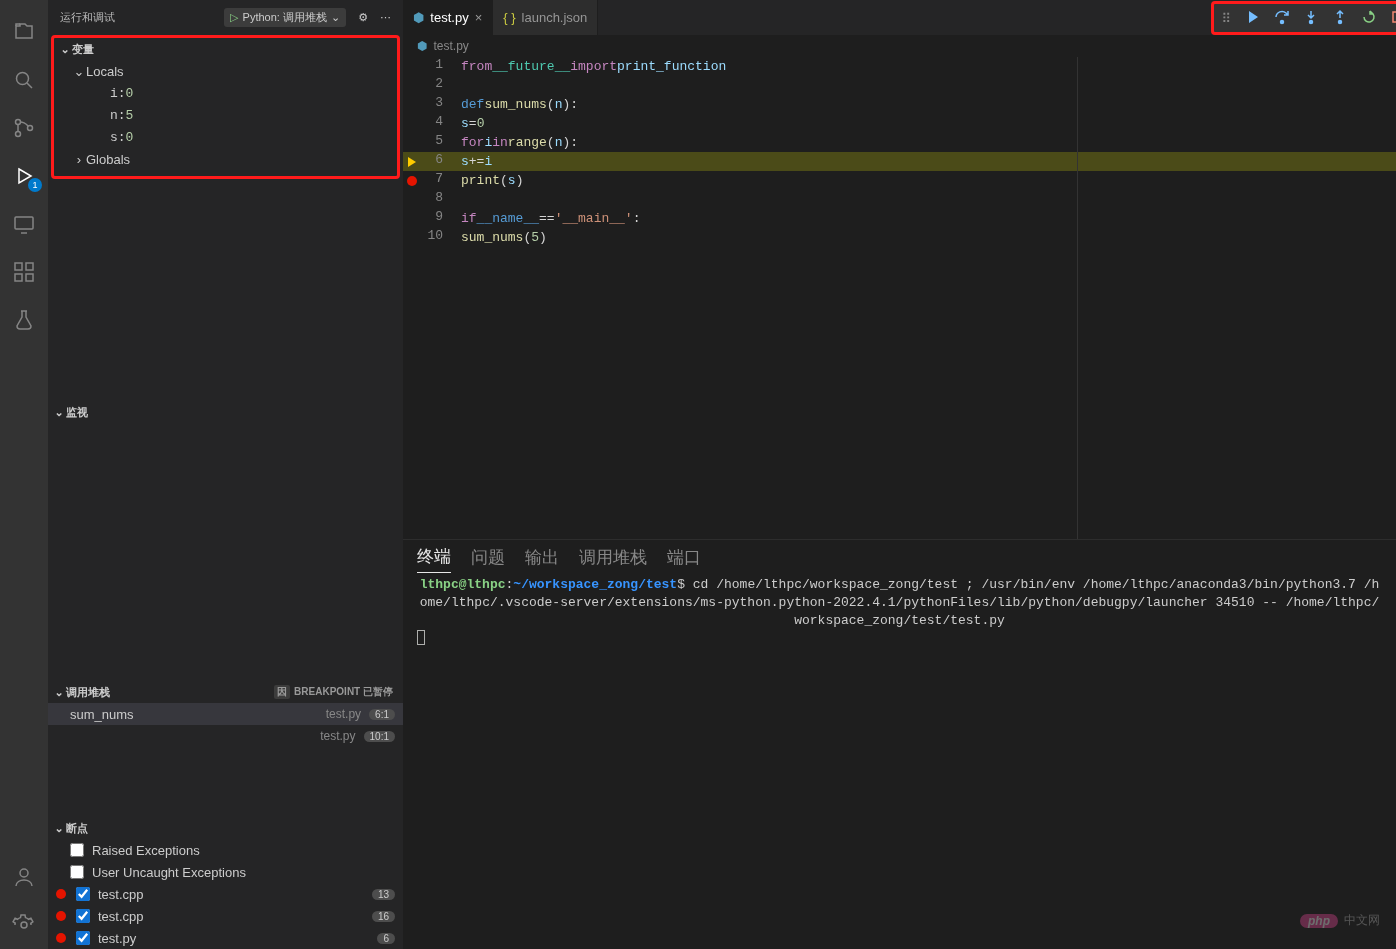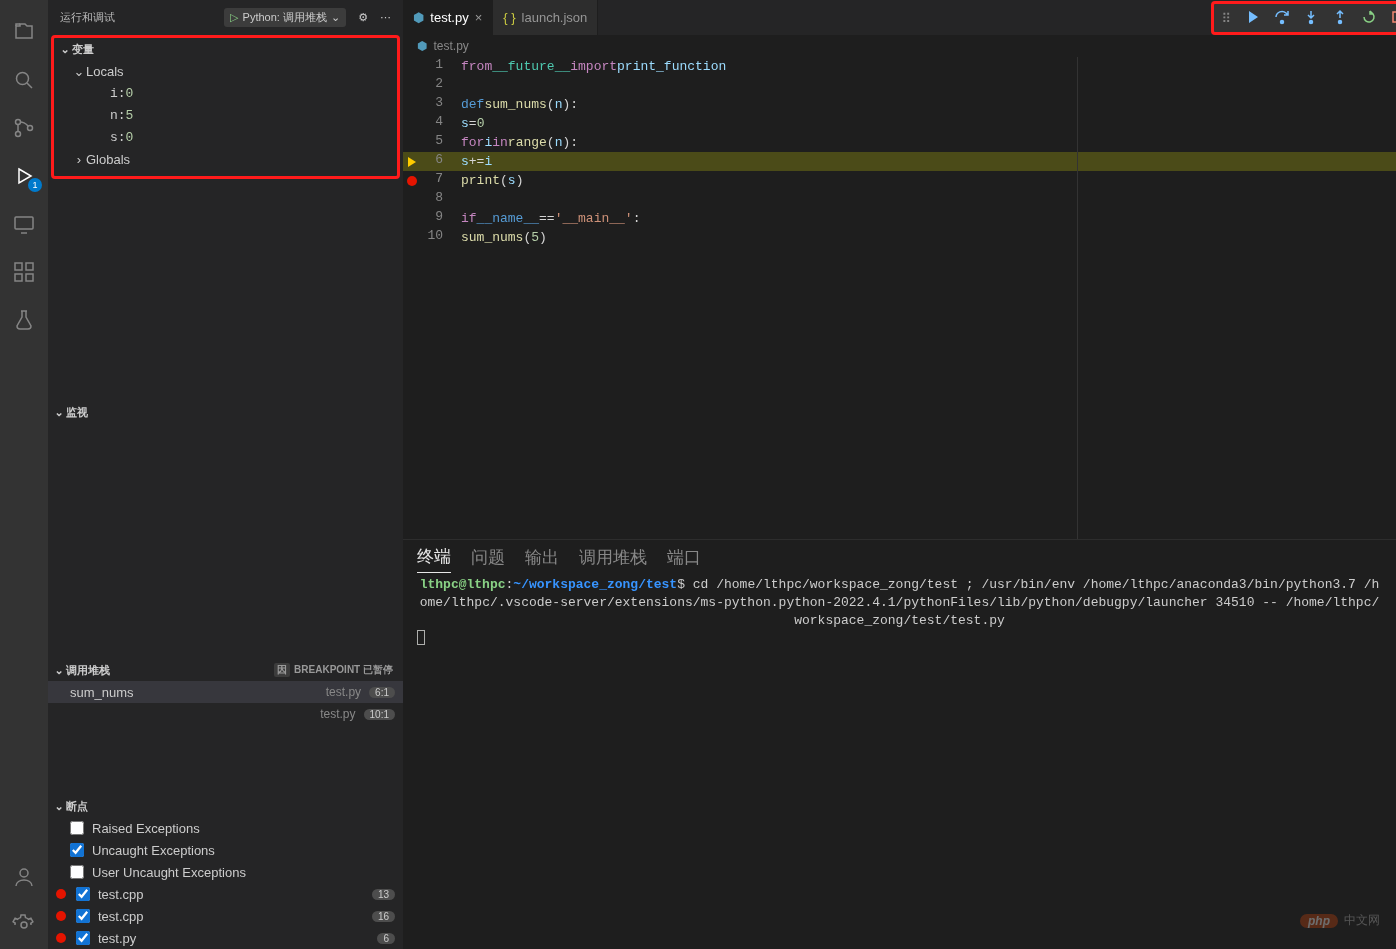--- a/index.html
+++ b/index.html
@@ -145,21 +145,21 @@
     }
     .panel-tabs { display:flex; gap:20px; padding:4px 14px 0 14px; height:30px; align-items:center; }
     .ptab { font-size:17px; color:#888; cursor:pointer; padding:4px 0; }
     .ptab.active { color:#e7e7e7; border-bottom:1px solid #e7e7e7; }
     .terminal { flex:1; padding:6px 14px; font-size:13px; line-height:18px; color:#cccccc; overflow:hidden; }
     .term-user { color:#89d185; font-weight:bold; }
     .term-path { color:#3794ff; font-weight:bold; }
     .term-cursor { display:inline-block; width:8px; height:15px; border:1px solid #aeafad; }
 
     .watermark { position:absolute; right:16px; bottom:20px; opacity:0.35; color:#bbb; font-size:12px; display:flex; align-items:center; gap:6px; z-index:5;}
-    .watermark .php { background:#c2410c; color:#fff; border-radius:10px; padding:0 8px; font-weight:bold; font-style:italic;}
+    .watermark .php { background:#ec4899; color:#fff; border-radius:10px; padding:0 8px; font-weight:bold; font-style:italic;}
 
   </style>
 </head>
 <body>
 
 <div class="activity-bar">
   <div class="act-icon">
       <svg viewBox="0 0 24 24" fill="none" stroke="currentColor" stroke-width="1.5">
         <path d="M8 4h5l2 2h5v12H4V6h4z"></path>
         <path d="M4 6V4h4"></path>
@@ -302,24 +302,20 @@
   <div class="panel-header">
     <span class="chev">⌄</span>
     <span>断点</span>
   </div>
   <div id="breakpoints-rows">
       <div class="bp-row">
         <input type="checkbox" style="">
         <span>Raised Exceptions</span>
       </div>
       <div class="bp-row">
-        <input type="checkbox" checked="" style="">
-        <span>Uncaught Exceptions</span>
-      </div>
-      <div class="bp-row">
         <input type="checkbox" style="">
         <span>User Uncaught Exceptions</span>
       </div>
       <div class="bp-row">
         <span class="bp-dot"></span>
         <input type="checkbox" checked="" style="">
         <span>test.cpp</span>
         <span class="bp-line-pill">13</span>
       </div>
       <div class="bp-row">

